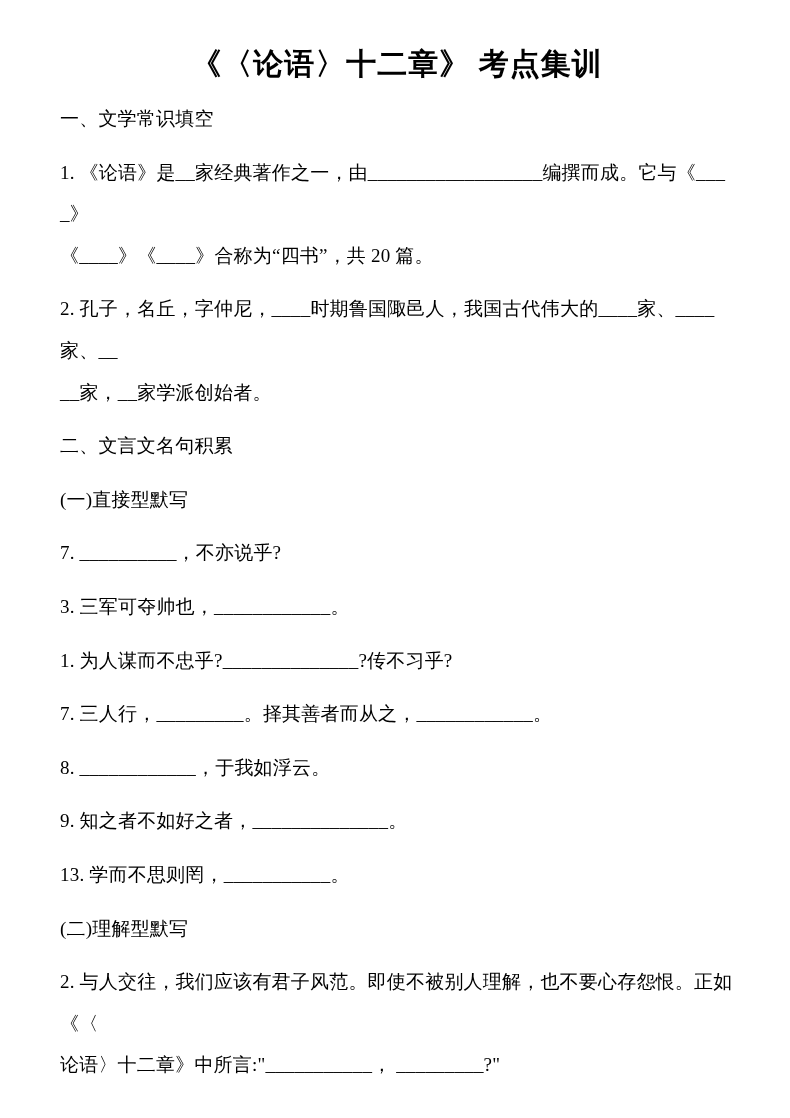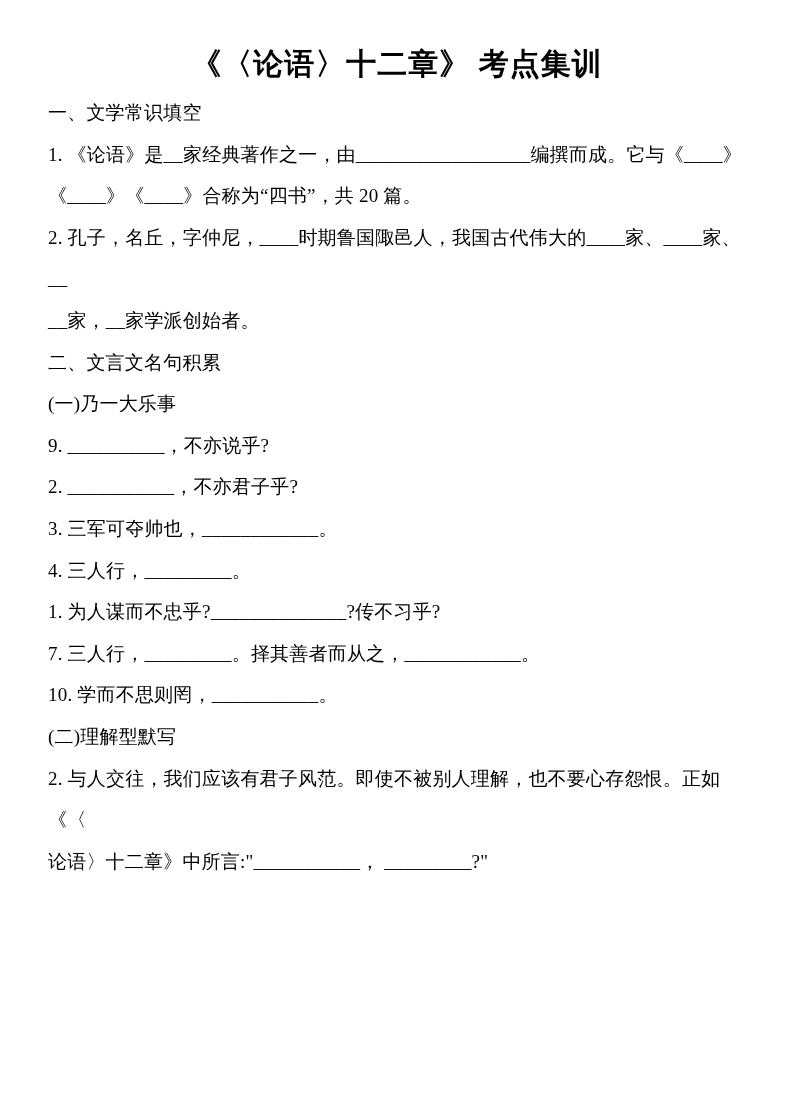--- a/index.html
+++ b/index.html
@@ -23,45 +23,45 @@
   .doc-title {
     margin: 0 0 6px 0;
     font-size: 30px;
     font-weight: 700;
     line-height: 44px;
     text-align: center;
     letter-spacing: 1px;
     white-space: pre-wrap;
   }
   .para {
-    margin: 0;
+    margin: 12px;
     font-size: 19px;
     line-height: 41.6px;
     white-space: pre-wrap;
     letter-spacing: 0.2px;
     word-break: break-all;
   }
 </style>
 </head>
 <body>
 
 <div class="page">
   <h1 class="doc-title">《〈论语〉十二章》 考点集训</h1>
   <div id="paragraphs">
       <p class="para">一、文学常识填空</p>
       <p class="para">1. 《论语》是__家经典著作之一，由__________________编撰而成。它与《____》
 《____》《____》合称为“四书”，共 20 篇。</p>
       <p class="para">2. 孔子，名丘，字仲尼，____时期鲁国陬邑人，我国古代伟大的____家、____家、__
 __家，__家学派创始者。</p>
       <p class="para">二、文言文名句积累</p>
-      <p class="para">(一)乃一大乐事</p>
-      <p class="para">9. __________，不亦说乎?</p>
-      <p class="para">2. ___________，不亦君子乎?</p>
+      <p class="para">(一)直接型默写</p>
+      <p class="para">7. __________，不亦说乎?</p>
       <p class="para">3. 三军可夺帅也，____________。</p>
-      <p class="para">4. 三人行，_________。</p>
       <p class="para">1. 为人谋而不忠乎?______________?传不习乎?</p>
       <p class="para">7. 三人行，_________。择其善者而从之，____________。</p>
-      <p class="para">10. 学而不思则罔，___________。</p>
+      <p class="para">8. ____________，于我如浮云。</p>
+      <p class="para">9. 知之者不如好之者，______________。</p>
+      <p class="para">13. 学而不思则罔，___________。</p>
       <p class="para">(二)理解型默写</p>
       <p class="para">2. 与人交往，我们应该有君子风范。即使不被别人理解，也不要心存怨恨。正如《〈
 论语〉十二章》中所言:"___________， _________?"</p>
     </div>
 </div>
 
 </body></html>

